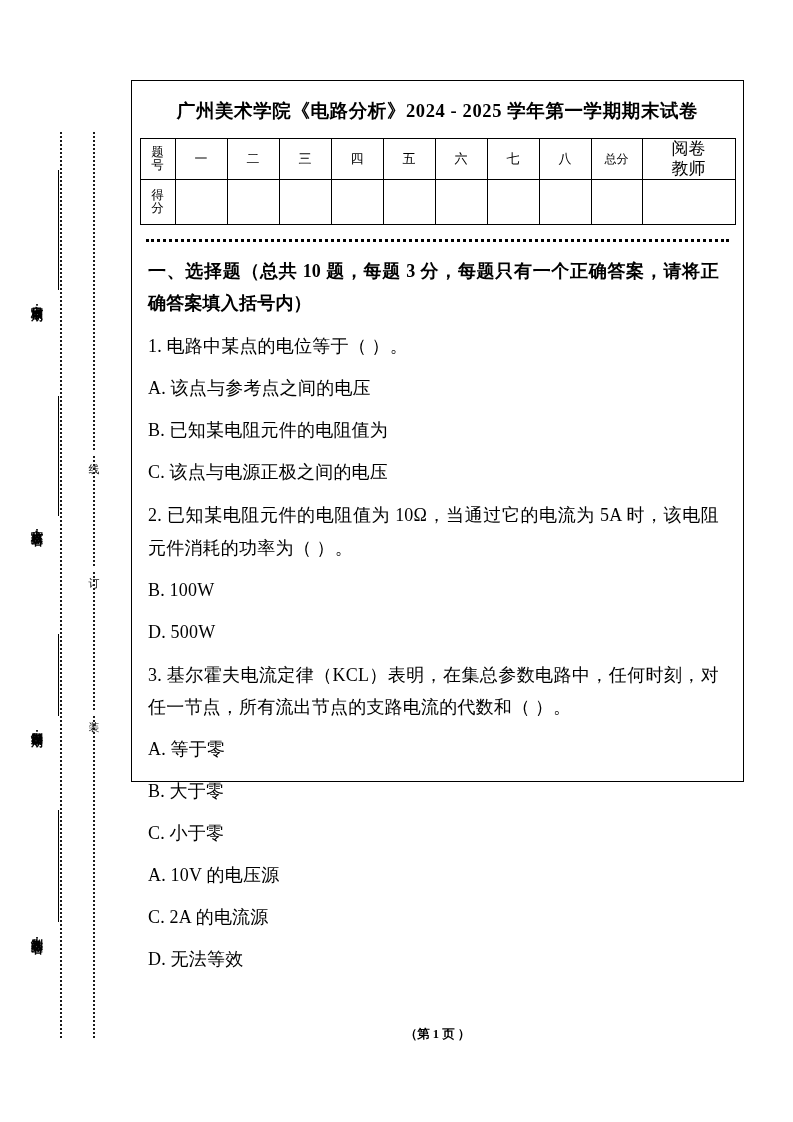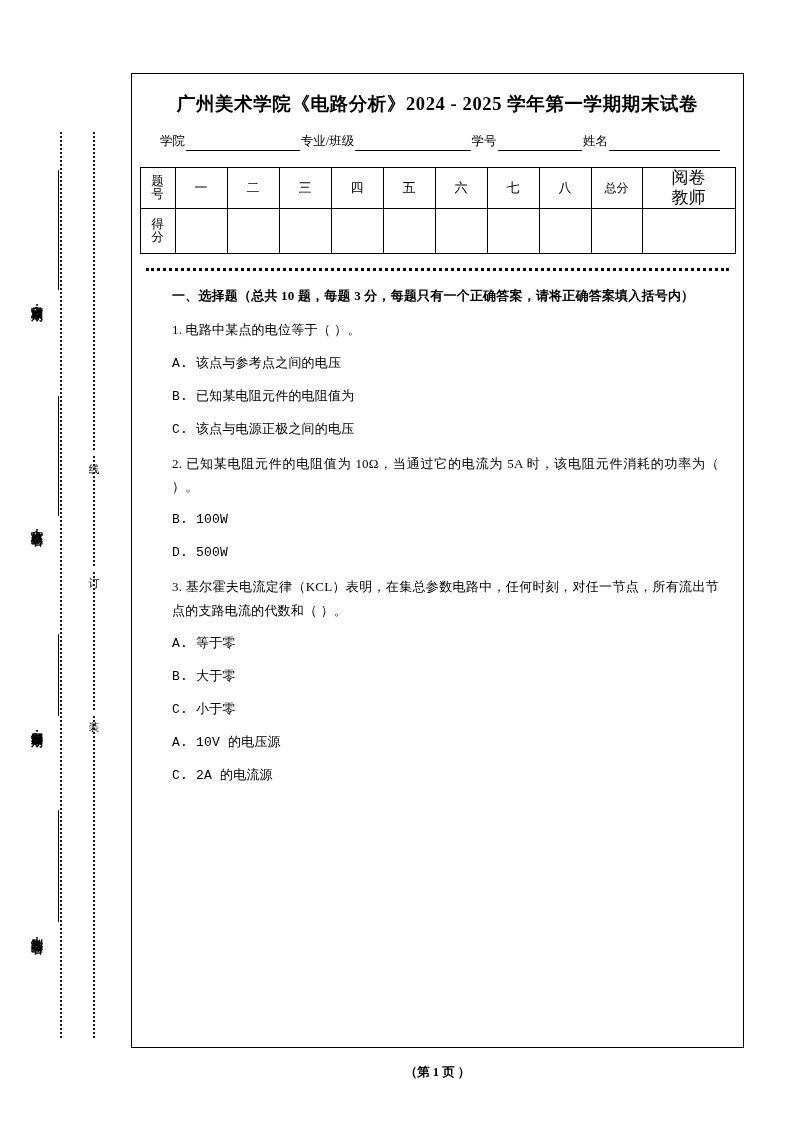--- a/index.html
+++ b/index.html
@@ -55,23 +55,23 @@
     background: #fff;
     padding: 2px 0;
     line-height: 1;
     color: #111;
   }
 
   
   .frame {
     position: absolute;
     left: 131px;
-    top: 73px;
+    top: 80px;
     width: 613px;
-    height: 975px;
+    height: 702px;
     border: 1.3px solid #000;
     box-sizing: border-box;
     padding: 0;
   }
 
   .title {
     text-align: center;
     font-size: 18.5px;
     font-weight: bold;
     font-family: "Liberation Serif", "DejaVu Serif", serif;
@@ -135,49 +135,48 @@
 
   
   .dotrule {
     margin: 14px 14px 0 14px;
     border-top: 3px dotted #000;
     height: 0;
   }
 
   
   .content {
-    margin: 13px 24px 0 40px;
-    font-size: 13px;
+    margin: 13px 24px 0 16px;
+    font-size: 18px;
     font-family: "Liberation Serif", "DejaVu Serif", serif;
   }
   .sec-head {
     font-weight: bold;
     line-height: 1.78;
     text-align: justify;
     margin-bottom: 6px;
     letter-spacing: 0.2px;
   }
   .qstem {
     line-height: 1.78;
     text-align: justify;
     margin-top: 11px;
     letter-spacing: 0.2px;
   }
   .opt {
     line-height: 1.78;
     margin-top: 10px;
     letter-spacing: 0.2px;
-    font-family: Liberation Mono, monospace;
   }
 
   
   .footer {
     position: absolute;
     left: 131px;
-    top: 1064px;
+    top: 1026px;
     width: 613px;
     text-align: center;
     font-size: 12.5px;
     font-weight: bold;
     font-family: "Liberation Serif", "DejaVu Serif", serif;
   }
 </style>
 </head>
 <body>
 
@@ -214,30 +213,20 @@
   </div>
   <div class="dashchar" style="left:88px; top:710px;">
     <span>装</span>
   </div>
 </div>
 
 <div class="frame">
 
   <div class="title">广州美术学院《电路分析》2024 - 2025 学年第一学期期末试卷</div>
 
-  <div class="idline">
-    <span class="lbl">学院</span>
-    <span class="blank w1"></span>
-    <span class="lbl">专业/班级</span>
-    <span class="blank w2"></span>
-    <span class="lbl">学号</span>
-    <span class="blank w3"></span>
-    <span class="lbl">姓名</span>
-    <span class="blank w4"></span>
-  </div>
 
   <table class="score">
     <tbody>
       <tr class="row-head">
         <td class="stub">
           <span class="stub-ch">题</span>
           <span class="stub-ch">号</span>
         </td>
         <td class="num">一</td>
         <td class="num">二</td>
@@ -287,19 +276,20 @@
     <div class="opt">B. 100W</div>
     <div class="opt">D. 500W</div>
 
     <div class="qstem">3. 基尔霍夫电流定律（KCL）表明，在集总参数电路中，任何时刻，对任一节点，所有流出节点的支路电流的代数和（ ）。</div>
     <div class="opt">A. 等于零</div>
     <div class="opt">B. 大于零</div>
     <div class="opt">C. 小于零</div>
 
     <div class="opt">A. 10V 的电压源</div>
     <div class="opt">C. 2A 的电流源</div>
+    <div class="opt">D. 无法等效</div>
 
   </div>
 </div>
 
 <div class="footer">
   <span>（第 1 页 ）</span>
 </div>
 
 </body></html>

